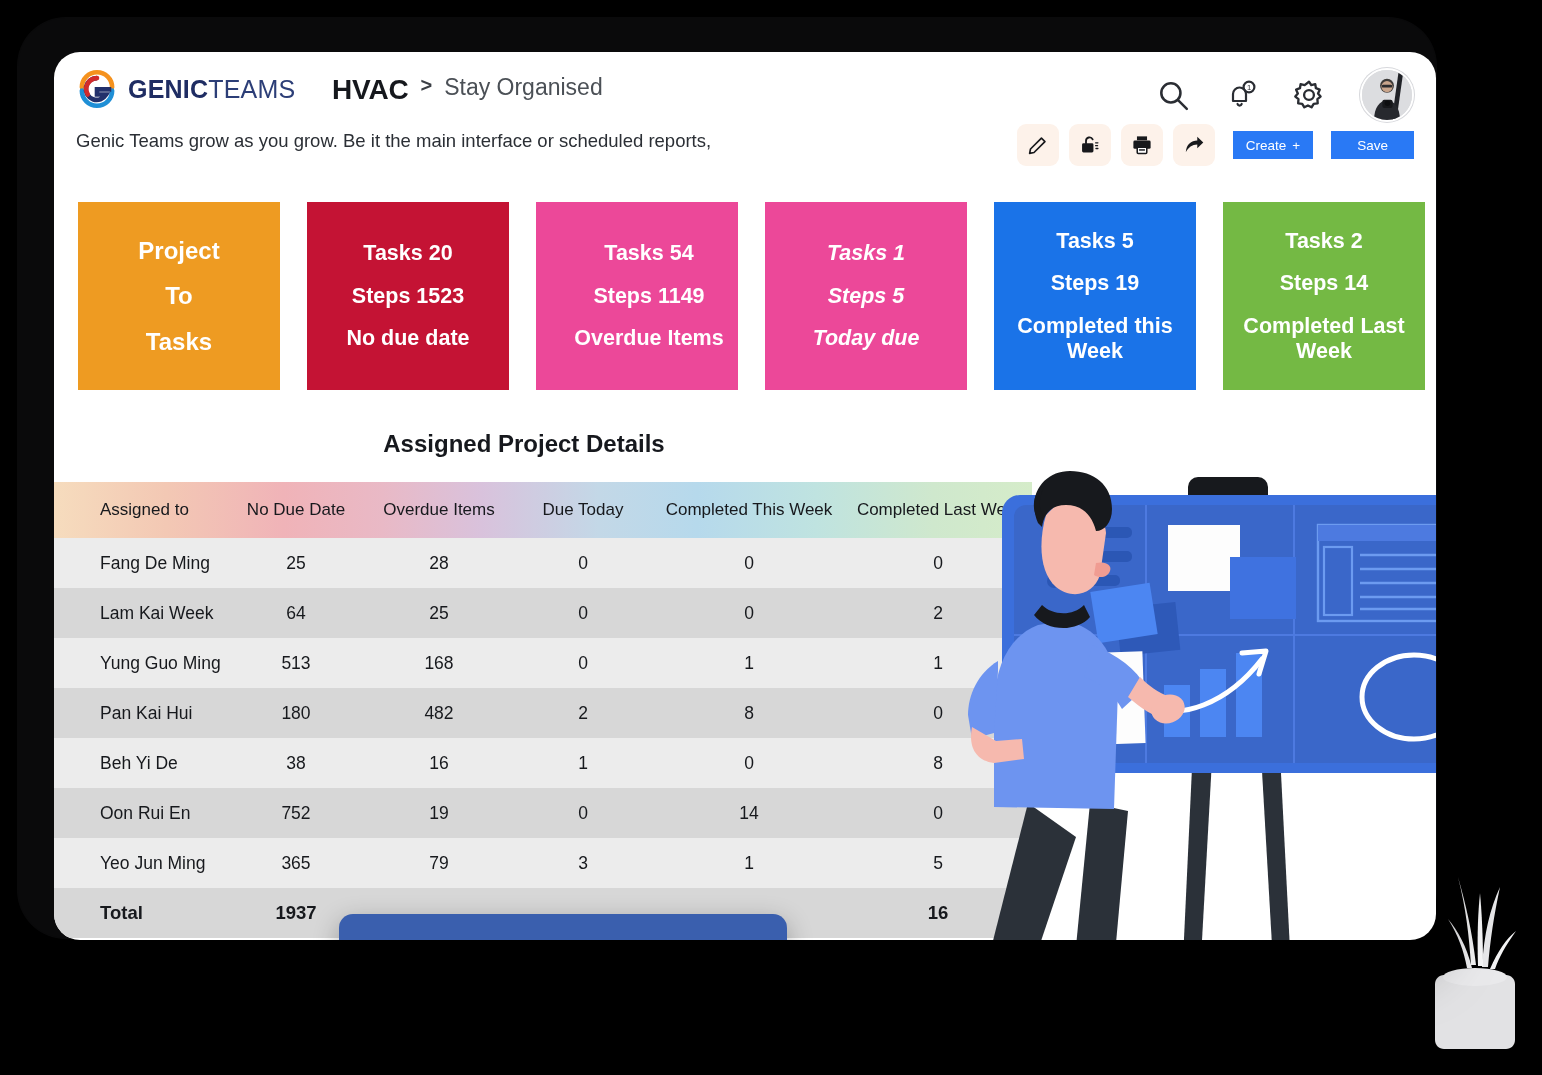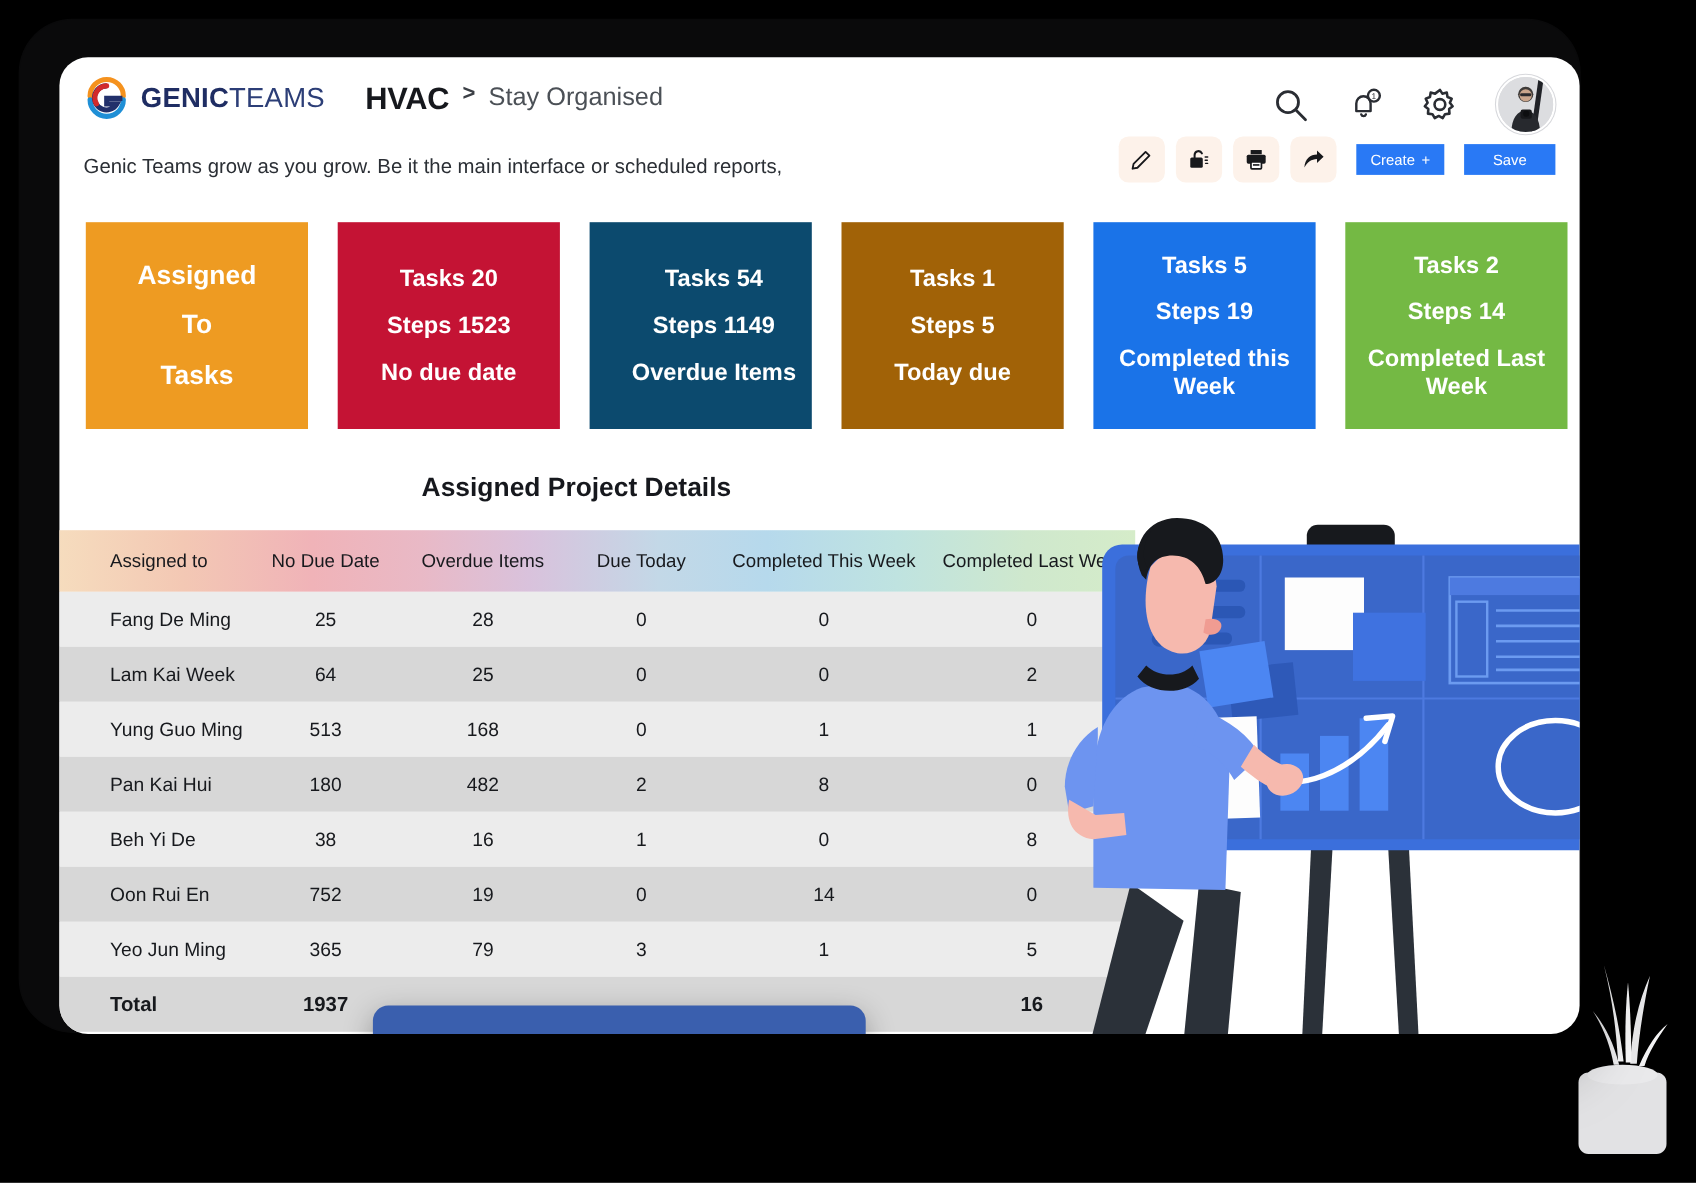--- a/index.html
+++ b/index.html
@@ -47,21 +47,21 @@
   .hdr-icons { position: absolute; right: 22px; top: 16px; display: flex; align-items: center; gap: 34px; }
   .hicon { width: 34px; height: 34px; cursor: pointer; }
   .avatar {
     width: 54px; height: 54px; border-radius: 50%;
     background: #d9dadd; overflow: hidden; position: relative; flex: none;
     border: 2px solid #ffffff; box-shadow: 0 0 0 1px #d7d8dc;
   }
 
   
   .subline {
-    position: absolute; left: 22px; top: 88px;
+    position: absolute; left: 22px; top: 78px;
     font-size: 18.5px; color: #2b2f35; white-space: nowrap;
   }
   .actions { position: absolute; right: 22px; top: 72px; display: flex; align-items: center; gap: 10px; }
   .abtn {
     width: 42px; height: 42px; border-radius: 9px; background: #fdf2ea;
     display: flex; align-items: center; justify-content: center; cursor: pointer;
   }
   .pill {
     height: 28px; border-radius: 0; background: #2979f5; color: #fff;
     font-size: 13.5px; display: flex; align-items: center; justify-content: center;
@@ -223,35 +223,35 @@
           <span>Create</span>
           <span>+</span>
         </div>
         <div class="pill save">
           <span>Save</span>
         </div>
       </div>
 
       <div class="cards" id="cards">
           <div class="card big" style="background: rgb(238, 155, 34);">
-            <span>Assigned</span>
+            <span>Project</span>
             <span>To</span>
             <span>Tasks</span>
           </div>
           <div class="card" style="background: rgb(196, 19, 52);">
             <span>Tasks 20</span>
             <span>Steps 1523</span>
             <span>No due date</span>
           </div>
-          <div class="card" style="background: #0c4a6e; padding-left: 36px;">
+          <div class="card" style="background: #ec4899; padding-left: 36px;">
             <span>Tasks 54</span>
             <span>Steps 1149</span>
             <span>Overdue Items</span>
           </div>
-          <div class="card" style="background: #a16207;">
+          <div class="card" style="background: #ec4899; font-style: italic;">
             <span>Tasks 1</span>
             <span>Steps 5</span>
             <span>Today due</span>
           </div>
           <div class="card" style="background: rgb(26, 115, 232);">
             <span>Tasks 5</span>
             <span>Steps 19</span>
             <span>Completed this Week</span>
           </div>
           <div class="card" style="background: rgb(116, 185, 68);">

